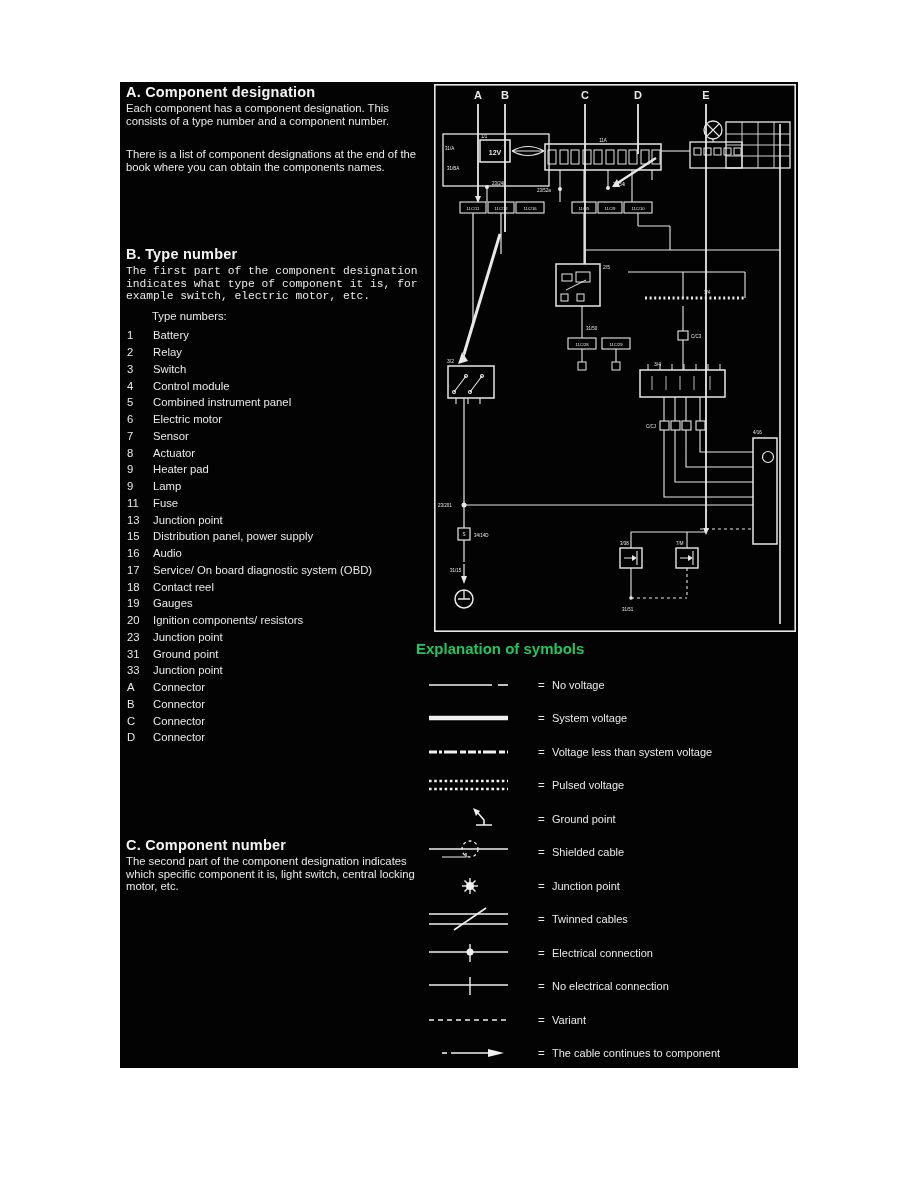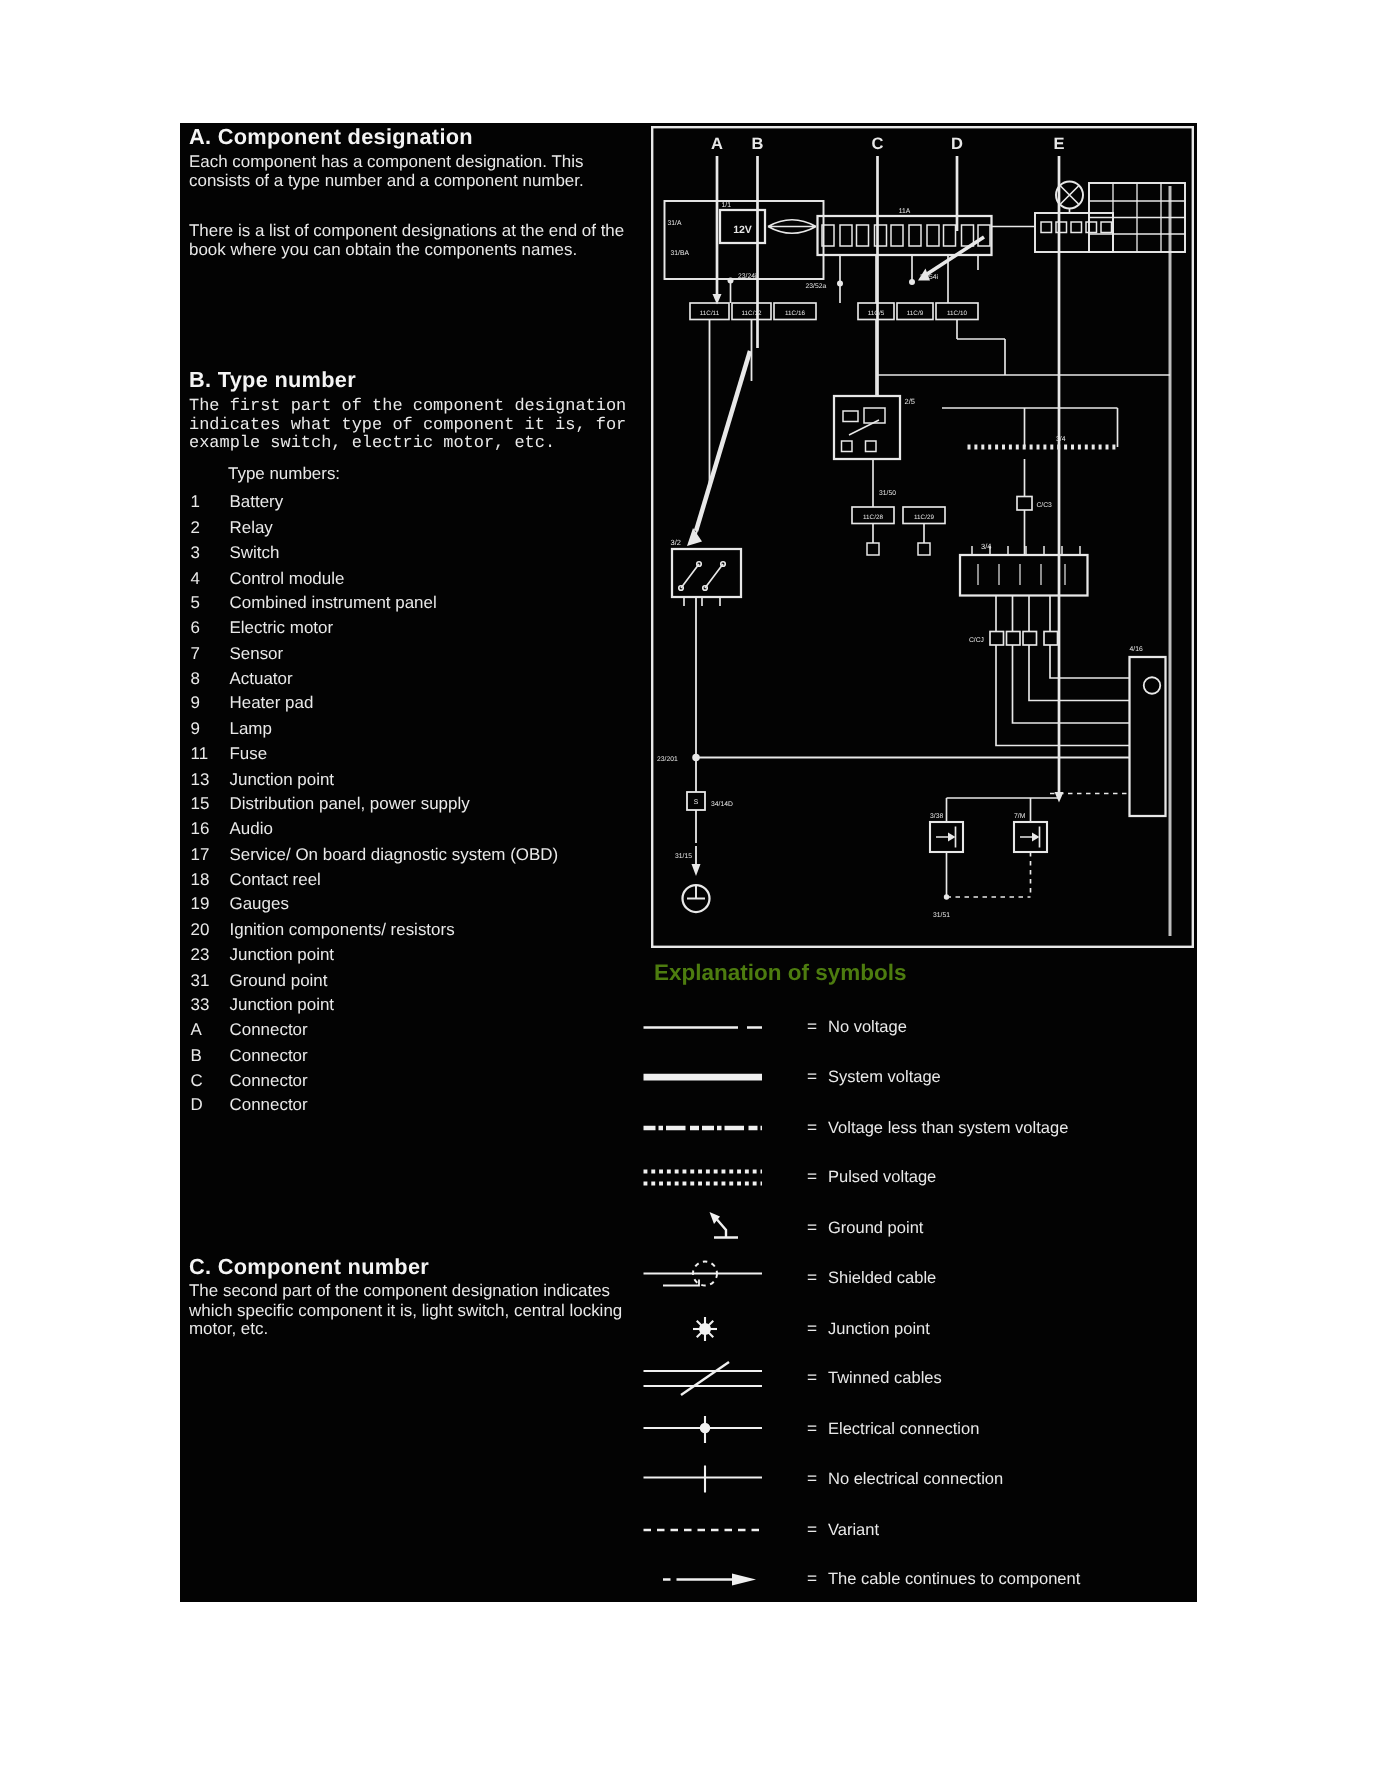--- a/index.html
+++ b/index.html
@@ -16,21 +16,21 @@
   .body-text{font-size:11.3px;line-height:12.7px;color:#e9e9e9;}
   .left-col-text{width:302px;}
   
   .tn-list{position:absolute;left:7px;top:245px;width:306px;}
   .tn-row{display:flex;align-items:center;height:16.75px;font-size:11.3px;color:#e9e9e9;}
   .tn-num{width:26px;flex:0 0 26px;}
   .tn-label{flex:1;}
   
   .diagram-wrap{position:absolute;left:314px;top:2px;width:362px;height:548px;}
   
-  .sym-heading{position:absolute;left:316px;top:558px;font-size:15px;font-weight:bold;color:#4d7c0f;}
+  .sym-heading{position:absolute;left:296px;top:558px;font-size:15px;font-weight:bold;color:#22c55e;}
   .sym-list{position:absolute;left:308px;top:586px;width:368px;}
   .sym-row{display:flex;align-items:center;height:33.5px;}
   .sym-glyph{width:84px;flex:0 0 84px;height:24px;}
   .sym-eq{margin-left:26px;width:14px;font-size:11.5px;color:#e9e9e9;}
   .sym-text{font-size:11px;color:#e9e9e9;white-space:nowrap;}
 </style>
 </head>
 <body>
 
 <div class="page">

